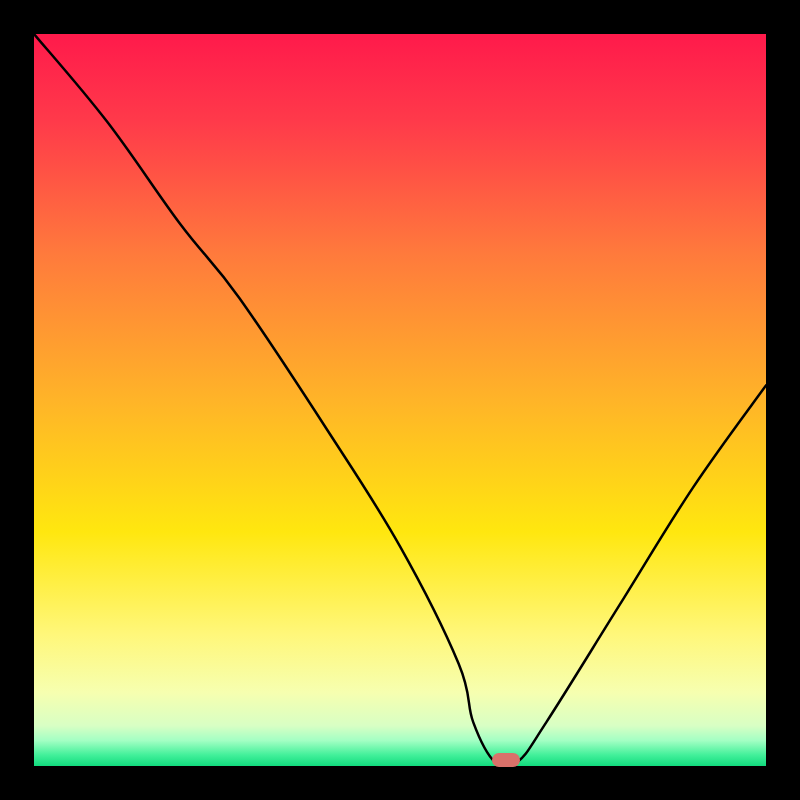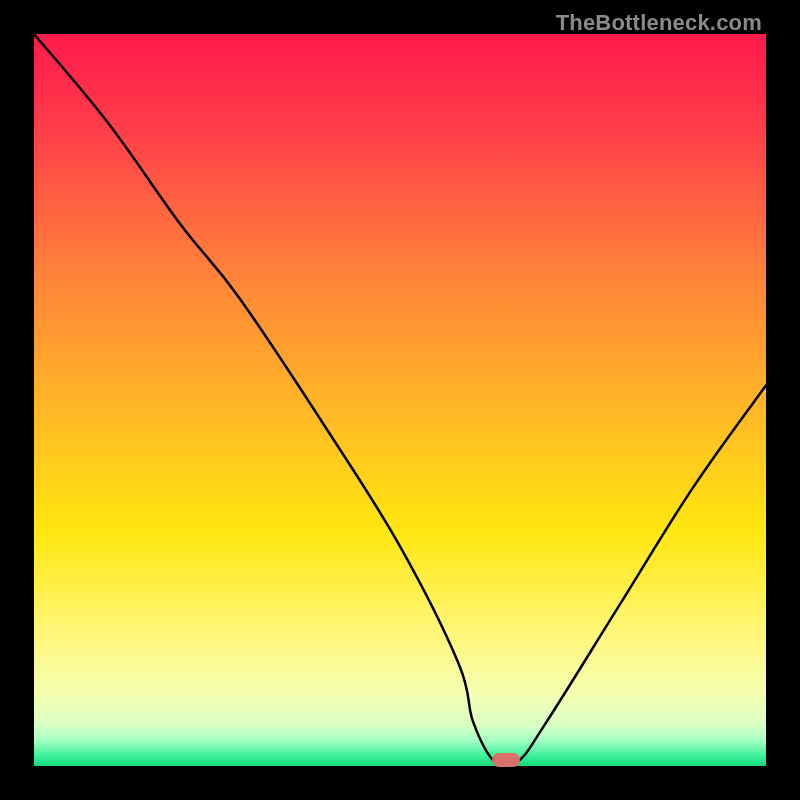--- a/index.html
+++ b/index.html
@@ -41,21 +41,20 @@
     height: 14px;
     border-radius: 8px;
     background: #d9716a;
     transform: translate(-50%, -50%);
   }
 </style>
 </head>
 <body>
 <div class="stage">
 
-  <div class="watermark">TheBottleneck.com</div>
 
   <div class="plot-area">
     <svg class="gradient-bg" viewBox="0 0 732 732" preserveAspectRatio="none">
       <defs>
         <linearGradient id="bg" x1="0" y1="0" x2="0" y2="1">
           <stop offset="0.00" stop-color="#ff1a4b"></stop>
           <stop offset="0.12" stop-color="#ff3a4a"></stop>
           <stop offset="0.30" stop-color="#ff7a3c"></stop>
           <stop offset="0.50" stop-color="#ffb428"></stop>
           <stop offset="0.68" stop-color="#ffe70f"></stop>

